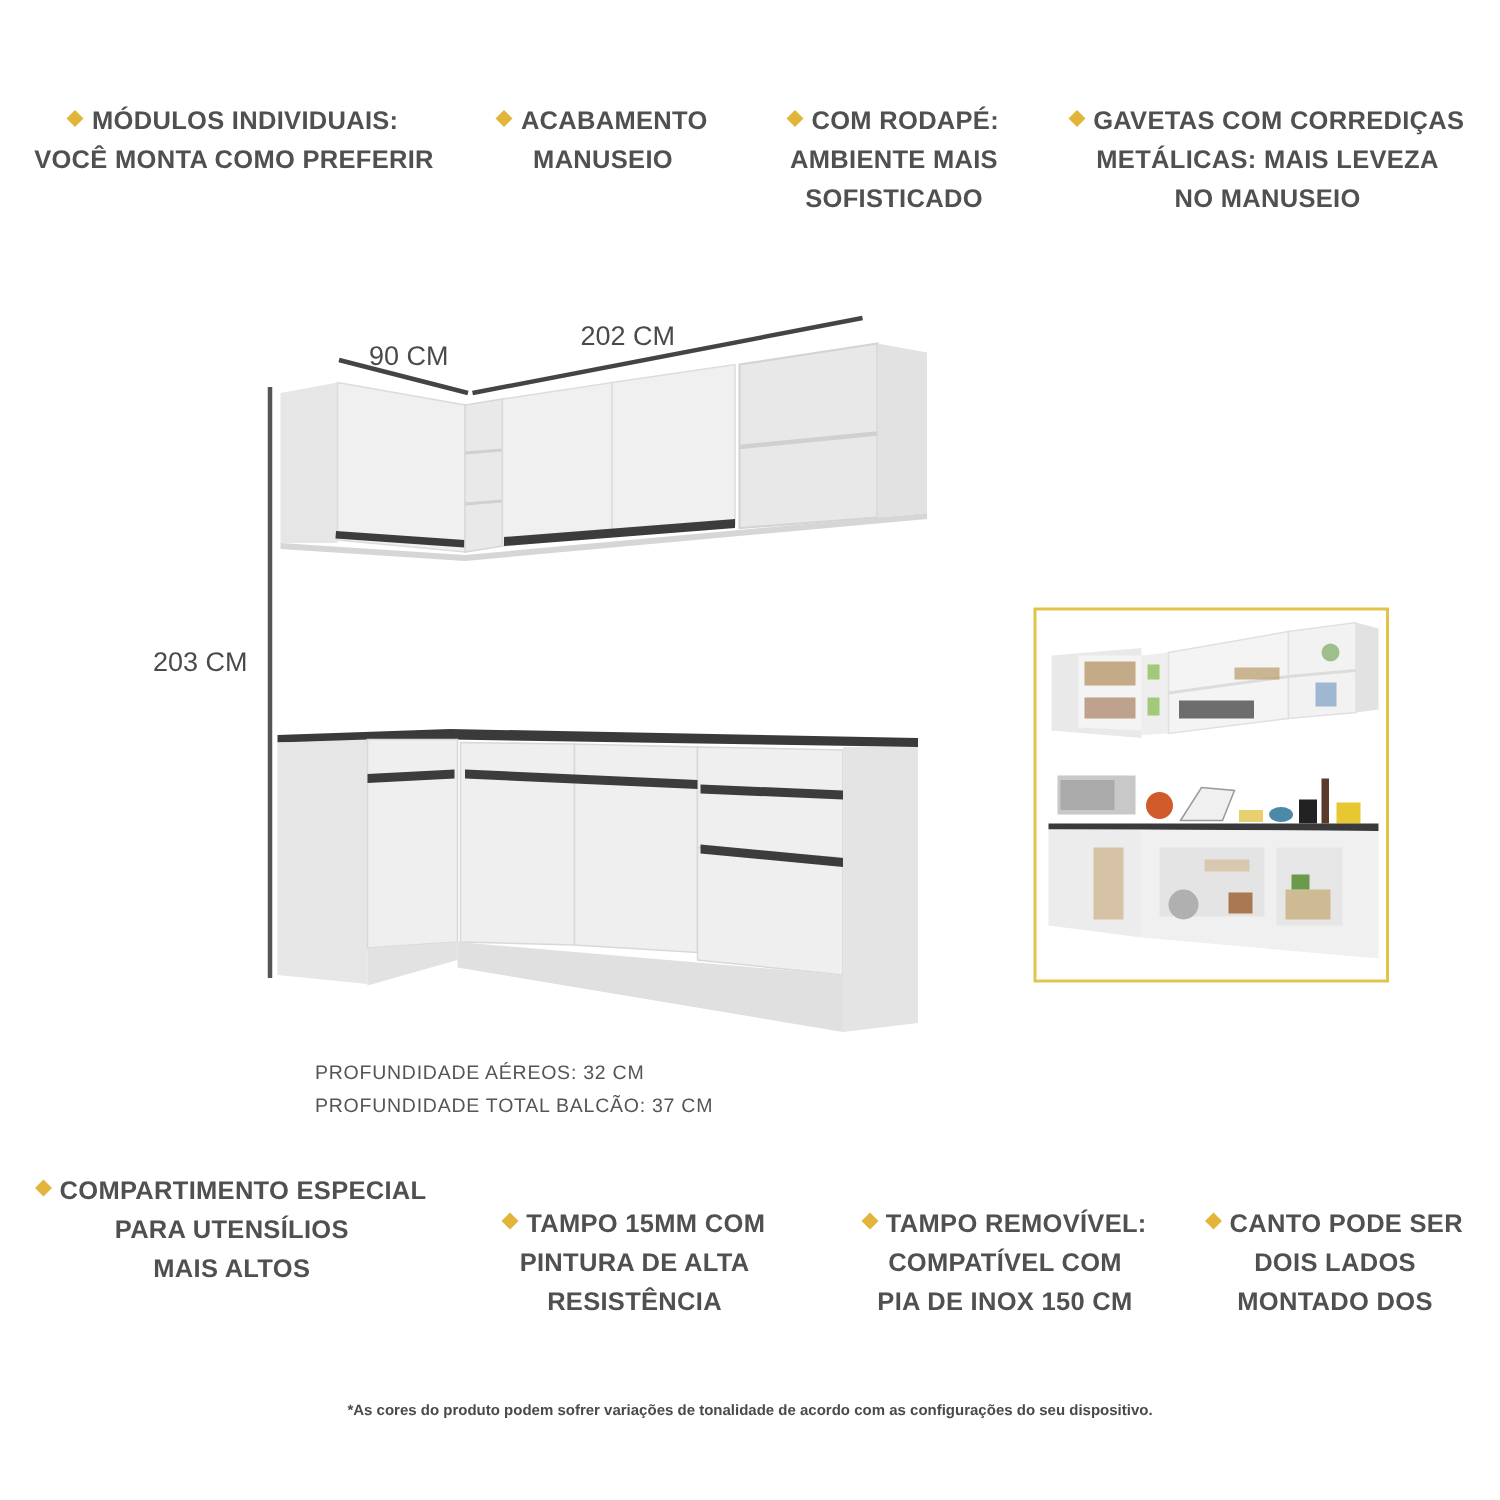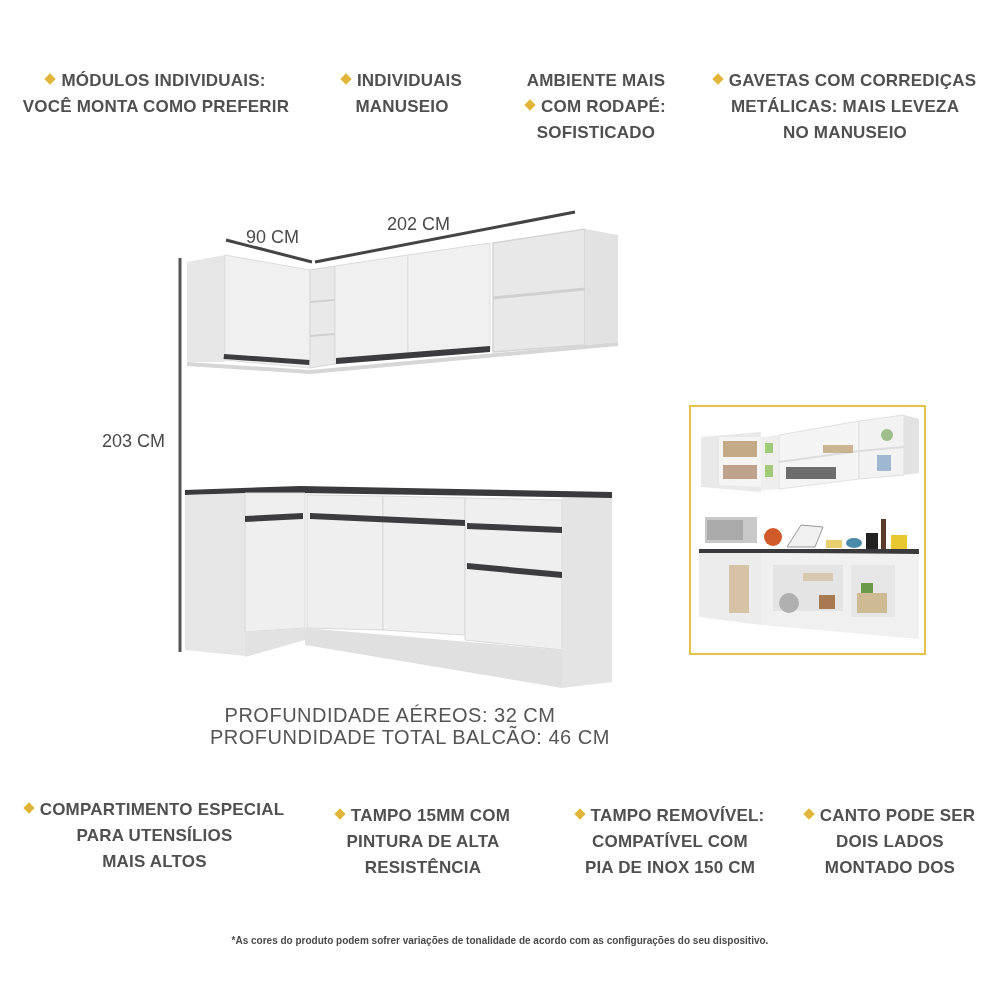--- a/index.html
+++ b/index.html
@@ -5,43 +5,43 @@
   html, body { margin: 0; padding: 0; background: #ffffff; }
   body { width: 1000px; height: 1000px; position: relative; overflow: hidden;
          font-family: "Liberation Sans", "DejaVu Sans", sans-serif; color: #4a4a4a; }
   .feature { position: absolute; text-align: center; font-weight: bold; font-size: 17px;
              line-height: 26px; color: #505050; letter-spacing: 0.2px; white-space: nowrap; }
   .feature .line { display: block; }
   .diamond { display: inline-block; width: 8px; height: 8px; background: #e2b53a;
              transform: rotate(45deg); margin-right: 7px; vertical-align: middle;
              position: relative; top: -3px; }
   .dim-label { position: absolute; font-size: 18px; color: #4a4a4a; white-space: nowrap; }
-  .depth { position: absolute; font-size: 20px; color: #555; text-align: center; line-height: 22px;
+  .depth { position: absolute; font-size: 13px; color: #555; text-align: left; line-height: 22px;
            white-space: nowrap; letter-spacing: 0.5px; }
   .disclaimer { position: absolute; left: 0; width: 1000px; top: 935px; text-align: center;
                 font-size: 10px; font-weight: bold; color: #4a4a4a; white-space: nowrap; }
   svg { position: absolute; left: 0; top: 0; }
   .inset { position: absolute; left: 689px; top: 405px; width: 237px; height: 250px;
            border: 2px solid #e2c44a; background: #ffffff; box-sizing: border-box; overflow: hidden; }
   .inset svg { position: absolute; left: 0; top: 0; }
 </style>
 </head>
 <body>
 
 <div class="feature" style="left:10px; top:68px; width:292px;">
   <span class="line"><span class="diamond"></span><span>MÓDULOS INDIVIDUAIS:</span></span>
   <span class="line">VOCÊ MONTA COMO PREFERIR</span>
 </div>
 <div class="feature" style="left:322px; top:68px; width:160px;">
-  <span class="line"><span class="diamond"></span><span>INDIVIDUAIS</span></span>
+  <span class="line"><span class="diamond"></span><span>ACABAMENTO</span></span>
   <span class="line">MANUSEIO</span>
 </div>
 <div class="feature" style="left:510px; top:68px; width:172px;">
+  <span class="line"><span class="diamond"></span><span>COM RODAPÉ:</span></span>
   <span class="line">AMBIENTE MAIS</span>
-  <span class="line"><span class="diamond"></span><span>COM RODAPÉ:</span></span>
   <span class="line">SOFISTICADO</span>
 </div>
 <div class="feature" style="left:700px; top:68px; width:290px;">
   <span class="line"><span class="diamond"></span><span>GAVETAS COM CORREDIÇAS</span></span>
   <span class="line">METÁLICAS: MAIS LEVEZA</span>
   <span class="line">NO MANUSEIO</span>
 </div>
 
 <svg width="1000" height="1000" viewBox="0 0 1000 1000">
 
@@ -98,21 +98,21 @@
     <polygon points="467,563 562,572 562,578 467,569" fill="#3c3c3e"></polygon>
   </g>
 </svg>
 
 <div class="dim-label" style="left:246px; top:227px;text-align:center;">90 CM</div>
 <div class="dim-label" style="left:387px; top:214px;">202 CM</div>
 <div class="dim-label" style="left:102px; top:431px;">203 CM</div>
 
 <div class="depth" style="left:210px; top:704px; width:360px;">
   <span style="display:block">PROFUNDIDADE AÉREOS: 32 CM</span>
-  <span style="display:block">PROFUNDIDADE TOTAL BALCÃO: 46 CM</span>
+  <span style="display:block">PROFUNDIDADE TOTAL BALCÃO: 37 CM</span>
 </div>
 
 <div class="inset">
   <svg width="237" height="250" viewBox="0 0 237 250">
 
     <polygon points="10,30 70,25 70,85 10,80" fill="#e9e9e9"></polygon>
     <polygon points="28,30 70,30 70,80 28,78" fill="#f4f4f4"></polygon>
     <rect x="32" y="34" width="34" height="16" fill="#b08a5a" opacity="0.7"></rect>
     <rect x="32" y="58" width="34" height="14" fill="#9a6a4a" opacity="0.6"></rect>
     <polygon points="70,30 88,28 88,82 70,83" fill="#eeeeee"></polygon>
@@ -146,21 +146,21 @@
     <rect x="82" y="158" width="70" height="46" fill="#e4e4e4"></rect>
     <circle cx="98" cy="196" r="10" fill="#b0b0b0"></circle>
     <rect x="112" y="166" width="30" height="8" fill="#d8c8b0"></rect>
     <rect x="128" y="188" width="16" height="14" fill="#a87850"></rect>
     <rect x="160" y="158" width="44" height="52" fill="#e6e6e6"></rect>
     <rect x="166" y="186" width="30" height="20" fill="#c8b080" opacity="0.8"></rect>
     <rect x="170" y="176" width="12" height="10" fill="#6a9a4a"></rect>
   </svg>
 </div>
 
-<div class="feature" style="left:12px; top:797px; width:285px;">
+<div class="feature" style="left:12px; top:781px; width:285px;">
   <span class="line"><span class="diamond"></span><span>COMPARTIMENTO ESPECIAL</span></span>
   <span class="line">PARA UTENSÍLIOS</span>
   <span class="line">MAIS ALTOS</span>
 </div>
 <div class="feature" style="left:318px; top:803px; width:210px;">
   <span class="line"><span class="diamond"></span><span>TAMPO 15MM COM</span></span>
   <span class="line">PINTURA DE ALTA</span>
   <span class="line">RESISTÊNCIA</span>
 </div>
 <div class="feature" style="left:560px; top:803px; width:220px;">

